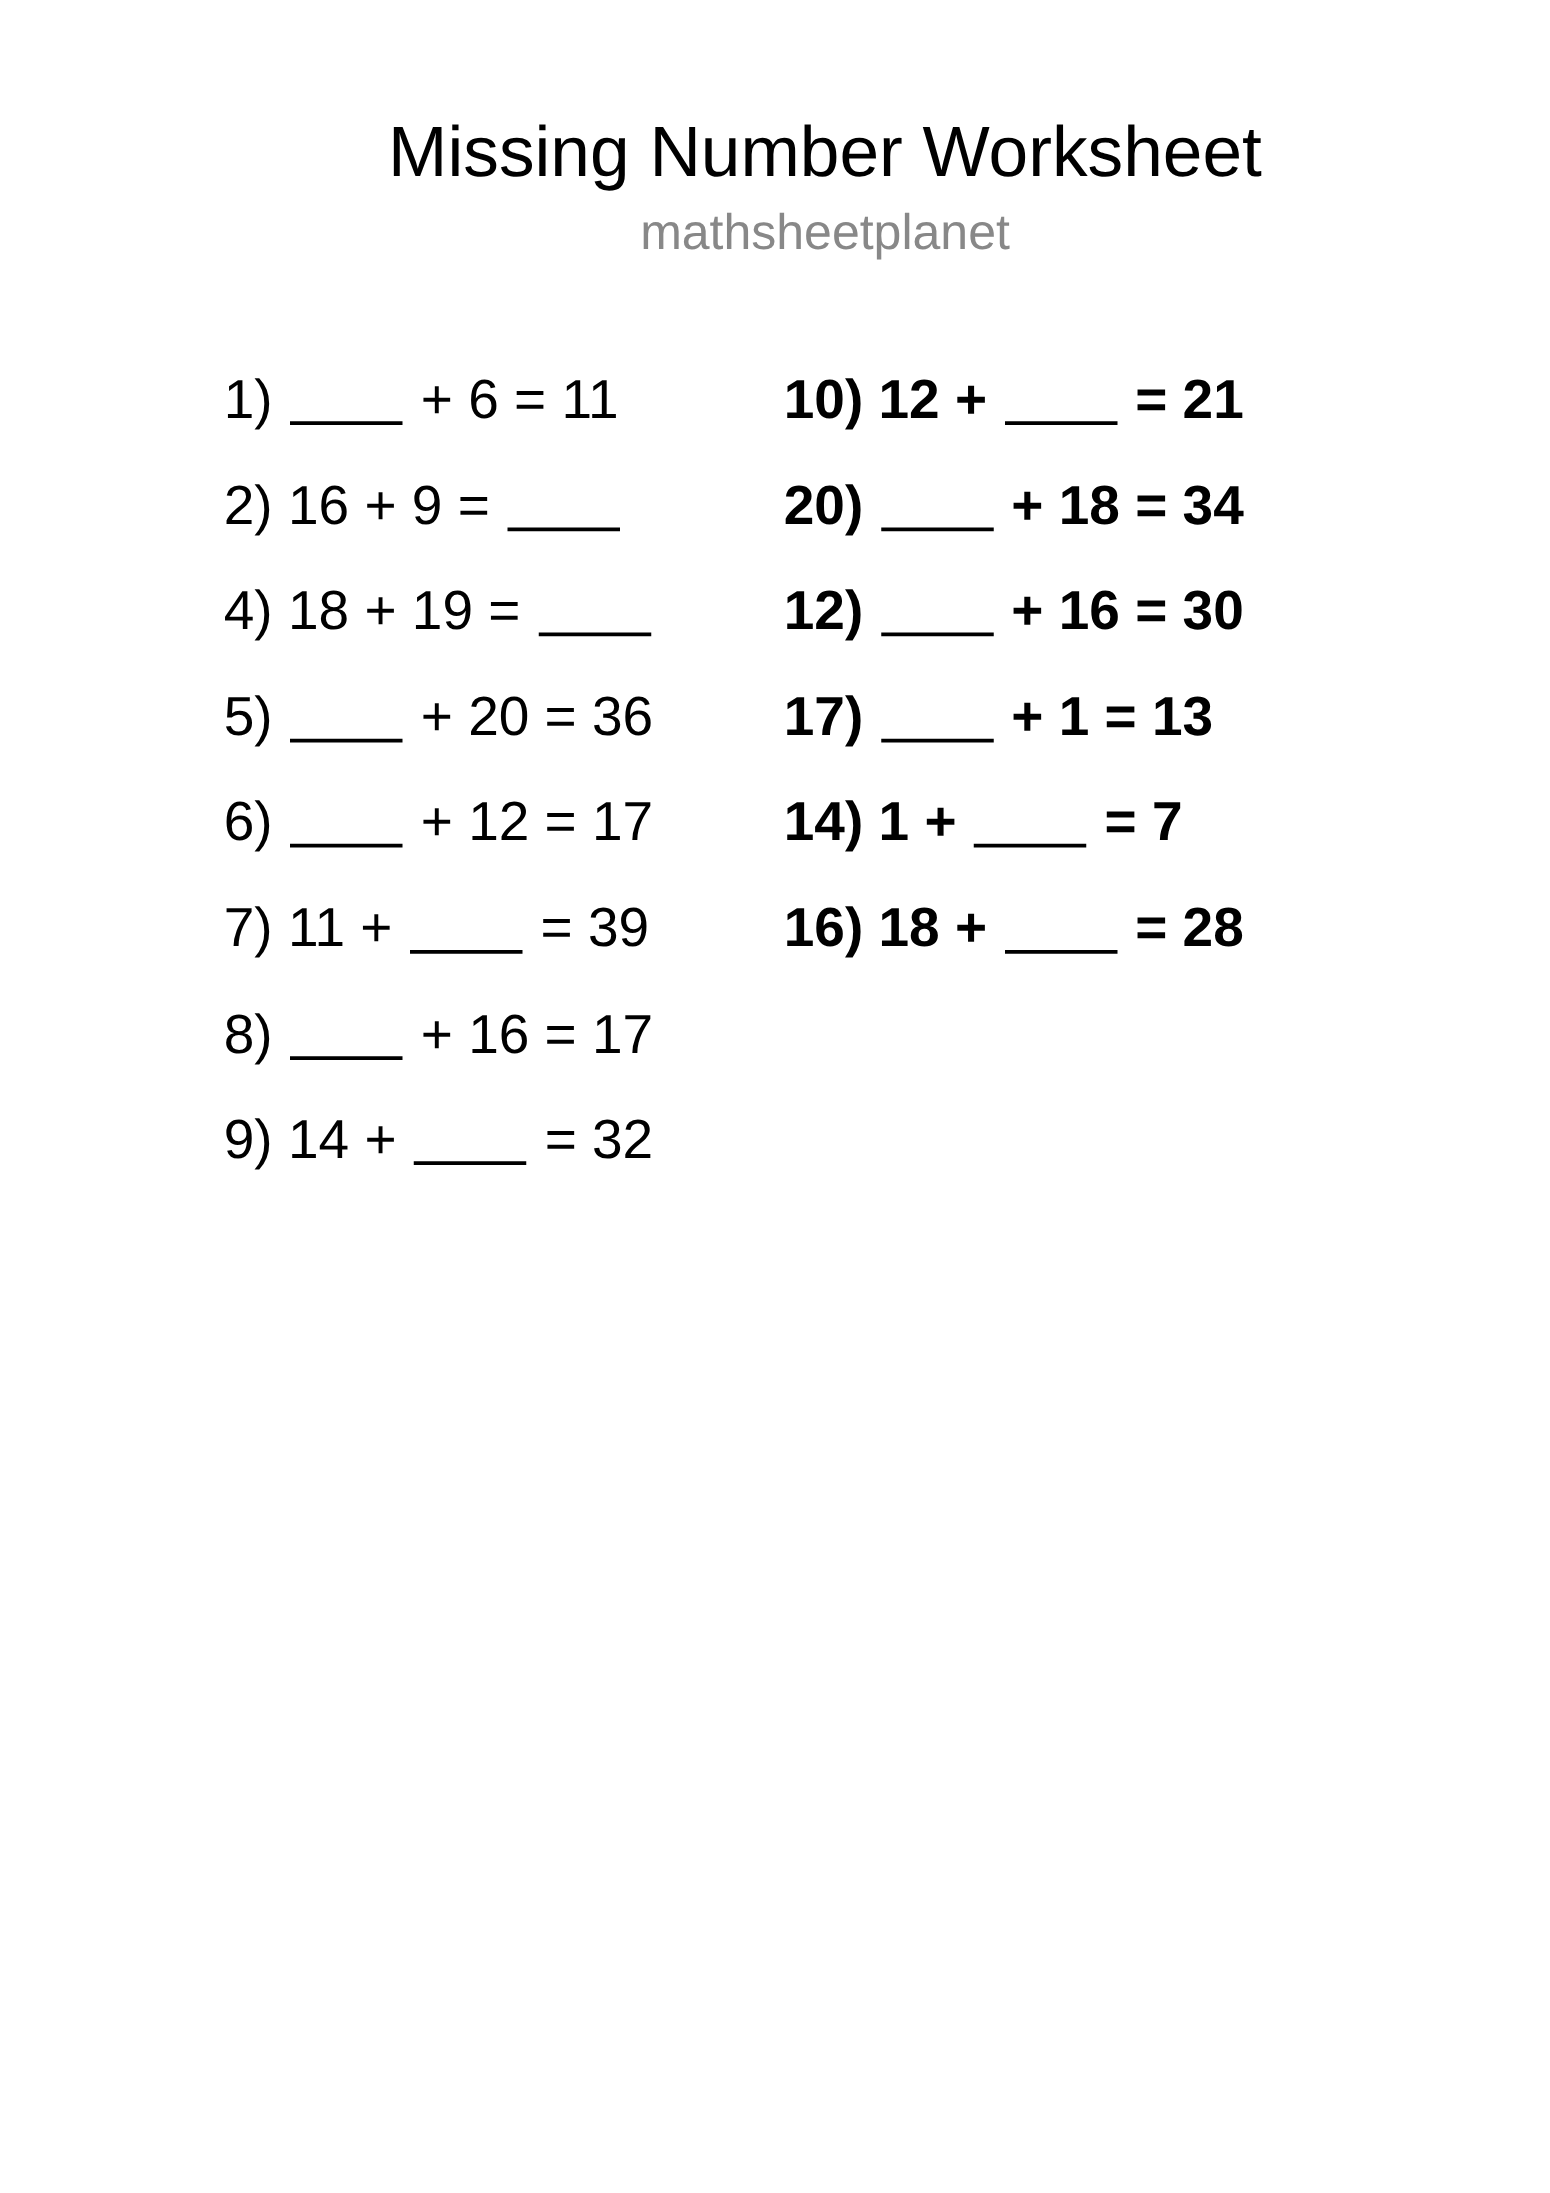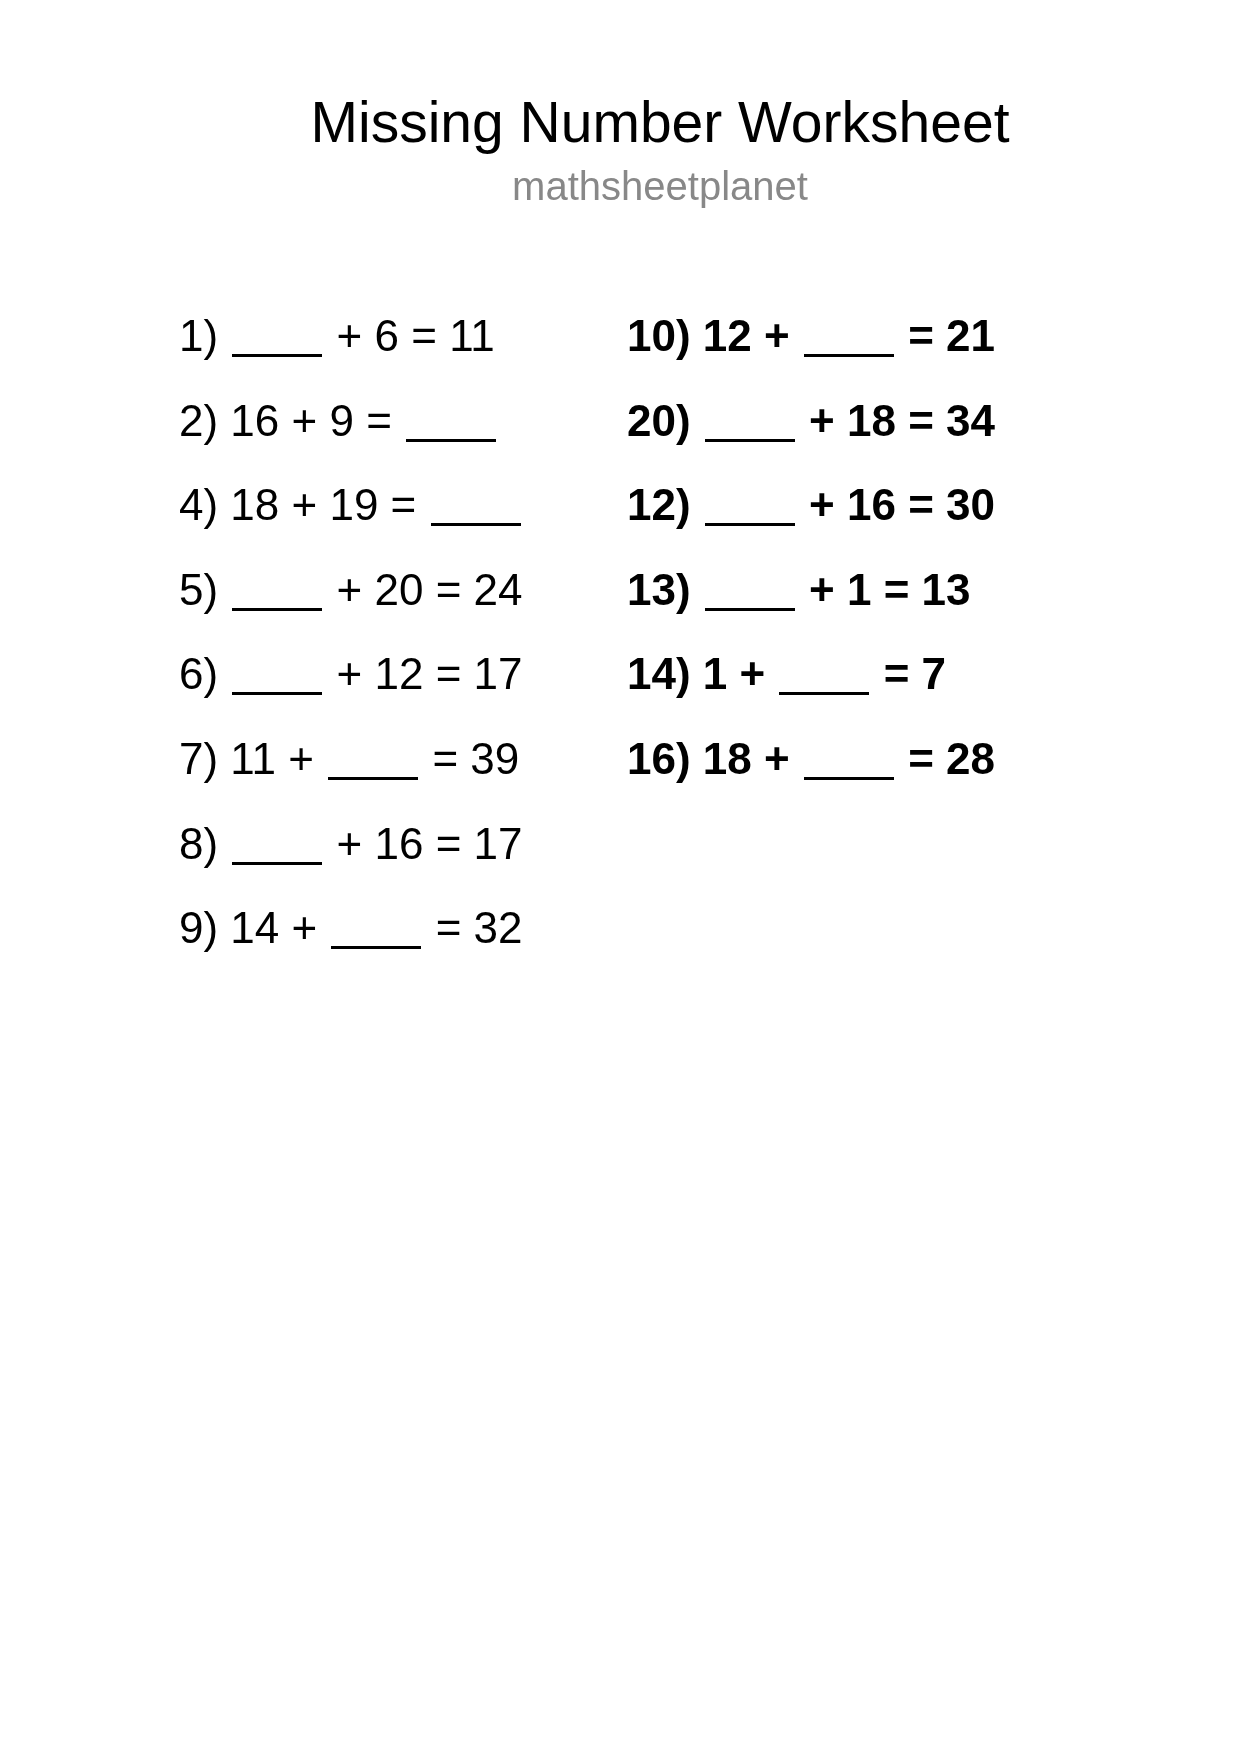--- a/index.html
+++ b/index.html
@@ -31,21 +31,21 @@
       width: 1320px;
       top: 163px;
       text-align: center;
       font-size: 40px;
       line-height: 46px;
       color: #888888;
       white-space: nowrap;
     }
     .problem-column {
       position: absolute;
-      top: 310px;
+      top: 294px;
     }
     .col-left { left: 179px; }
     .col-right { left: 627px; font-weight: bold; }
     .problem {
       height: 84.6px;
       font-size: 44px;
       line-height: 52px;
       white-space: pre;
     }
     .blank {
@@ -61,27 +61,27 @@
 <body>
 
 <div>
   <div class="page-title">Missing Number Worksheet</div>
   <div class="page-subtitle">mathsheetplanet</div>
 
   <div class="problem-column col-left">
       <div class="problem"><span>1)</span> <span class="blank"></span> <span>+ 6 = 11</span></div>
       <div class="problem"><span>2)</span> <span>16 + 9 =</span> <span class="blank"></span></div>
       <div class="problem"><span>4)</span> <span>18 + 19 =</span> <span class="blank"></span></div>
-      <div class="problem"><span>5)</span> <span class="blank"></span> <span>+ 20 = 24</span></div>
+      <div class="problem"><span>5)</span> <span class="blank"></span> <span>+ 20 = 36</span></div>
       <div class="problem"><span>6)</span> <span class="blank"></span> <span>+ 12 = 17</span></div>
       <div class="problem"><span>7)</span> <span>11 +</span> <span class="blank"></span> <span>= 39</span></div>
       <div class="problem"><span>8)</span> <span class="blank"></span> <span>+ 16 = 17</span></div>
       <div class="problem"><span>9)</span> <span>14 +</span> <span class="blank"></span> <span>= 32</span></div>
     </div>
   <div class="problem-column col-right">
       <div class="problem"><span>10)</span> <span>12 +</span> <span class="blank"></span> <span>= 21</span></div>
       <div class="problem"><span>20)</span> <span class="blank"></span> <span>+ 18 = 34</span></div>
       <div class="problem"><span>12)</span> <span class="blank"></span> <span>+ 16 = 30</span></div>
-      <div class="problem"><span>13)</span> <span class="blank"></span> <span>+ 1 = 13</span></div>
+      <div class="problem"><span>17)</span> <span class="blank"></span> <span>+ 1 = 13</span></div>
       <div class="problem"><span>14)</span> <span>1 +</span> <span class="blank"></span> <span>= 7</span></div>
       <div class="problem"><span>16)</span> <span>18 +</span> <span class="blank"></span> <span>= 28</span></div>
     </div>
 </div>
 
 </body></html>

